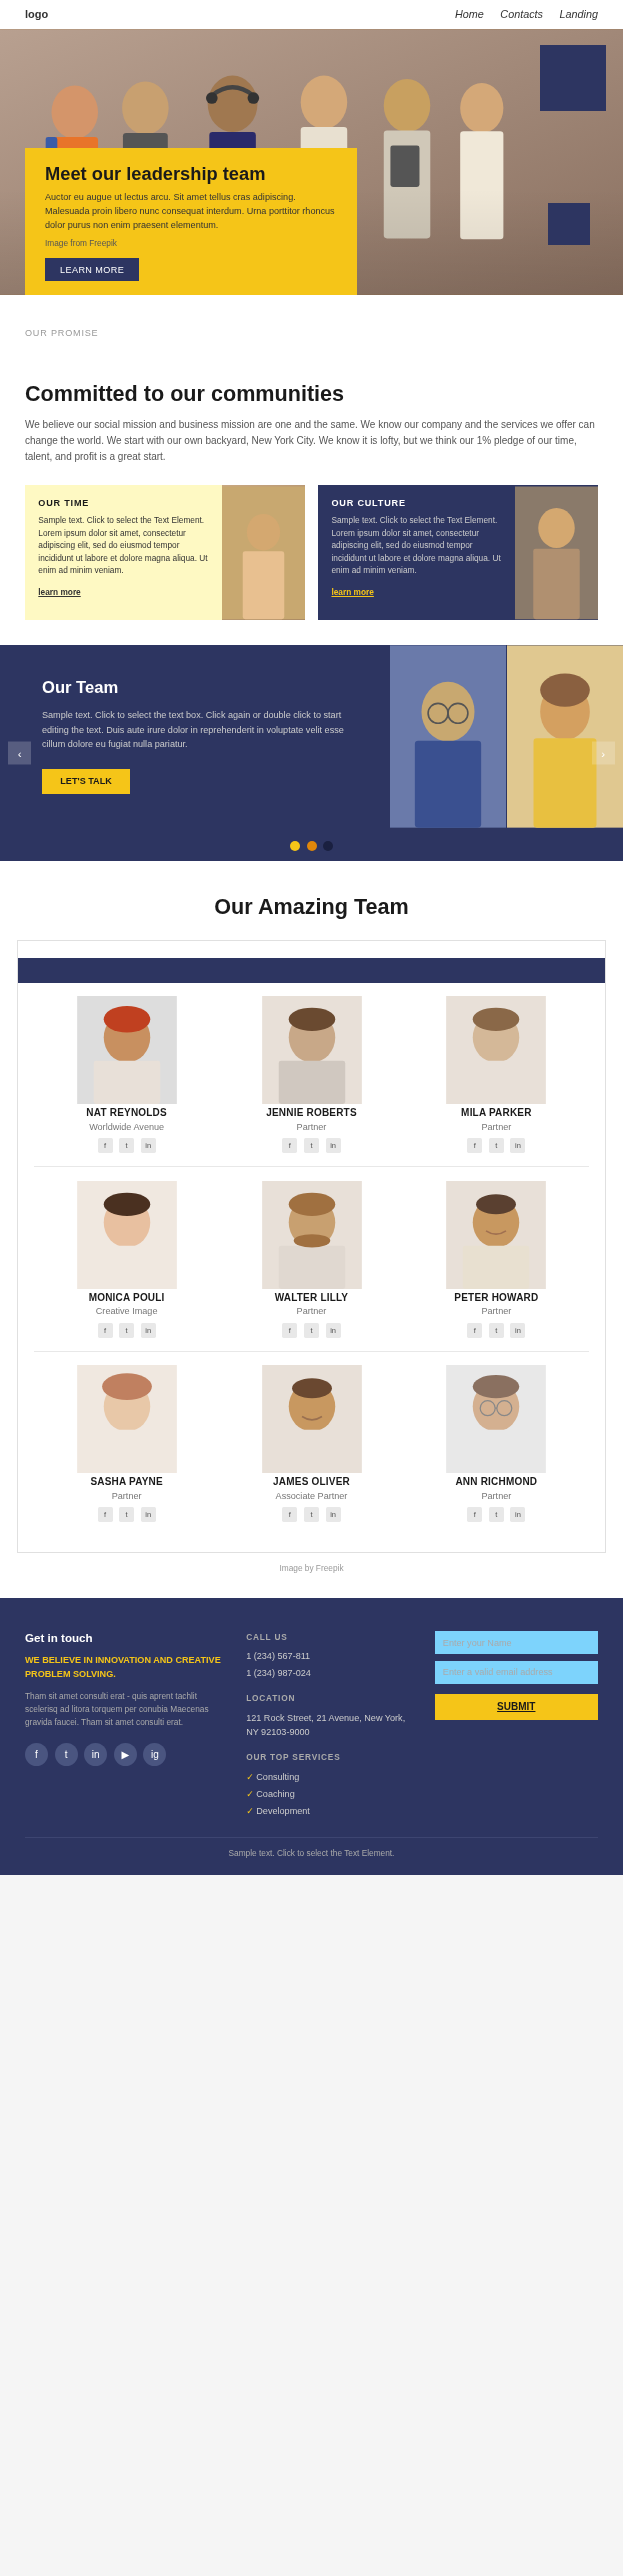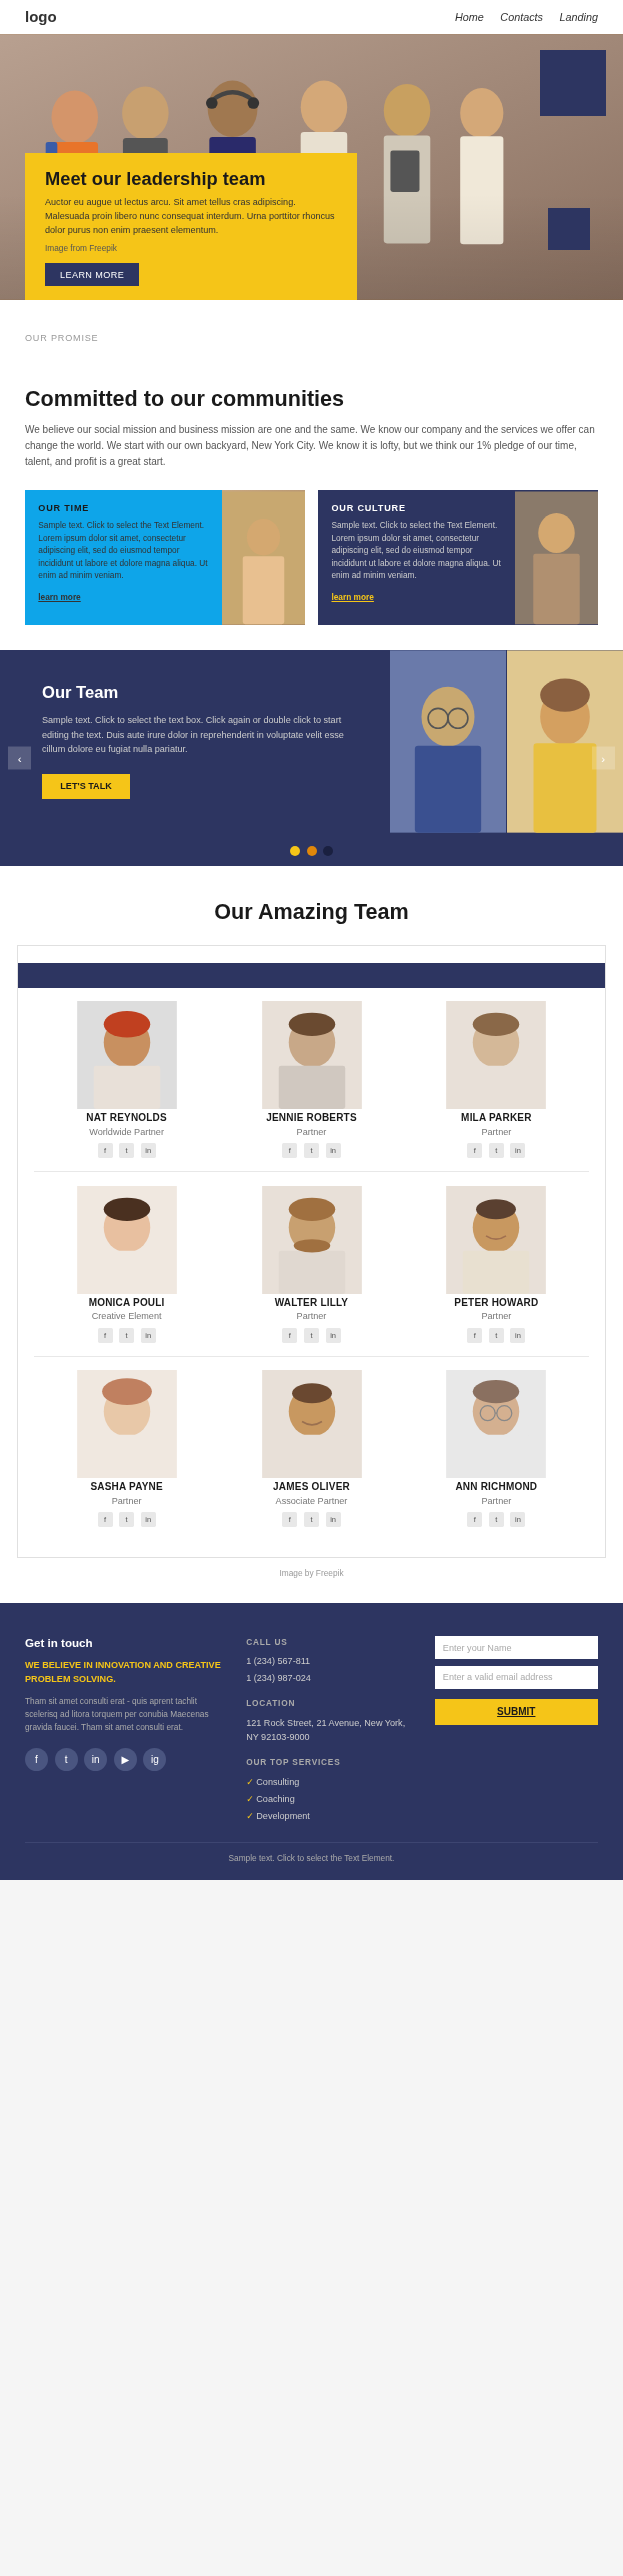--- a/index.html
+++ b/index.html
@@ -24,21 +24,21 @@
     
     .promise-section { background: #fff; padding: 33px 25px 25px; }
     .section-label { font-size: 9.1px; color: #999; letter-spacing: 0.8px; text-transform: uppercase; margin-bottom: 6.6px; }
     .promise-section h2 { font-size: 21.6px; font-weight: bold; color: #1a1a1a; margin-bottom: 10px; margin-top: 43px; }
     .promise-section .intro-text { font-size: 10px; color: #555; line-height: 1.6; margin-bottom: 20px; }
 
     
     .two-cols { display: flex; gap: 13.3px; margin-bottom: 0; }
     .col-card { flex: 1; display: flex; gap: 0; }
     .col-card-content { flex: 1; padding: 13.3px; }
-    .col-card.yellow { background: #0ea5e9; justify-content: center; }
+    .col-card.yellow { background: #fef9c3; justify-content: center; }
     .col-card.dark { background: #2d3561; }
     .col-card h3 { font-size: 9.1px; font-weight: bold; letter-spacing: 0.8px; text-transform: uppercase; margin-bottom: 6.6px; }
     .col-card.yellow h3 { color: #1a1a1a; }
     .col-card.dark h3 { color: #fff; }
     .col-card p { font-size: 8.3px; line-height: 1.5; margin-bottom: 6.6px; }
     .col-card.yellow p { color: #333; }
     .col-card.dark p { color: #ccc; }
     .col-card a.learn { font-size: 8.3px; font-weight: bold; text-decoration: underline; }
     .col-card.yellow a.learn { color: #333; }
     .col-card.dark a.learn { color: #f5c518; }
@@ -82,37 +82,37 @@
     footer { background: #2d3561; padding: 33px 25px 16.6px; color: #fff; }
     .footer-grid { display: grid; grid-template-columns: 1.2fr 1fr 1fr; gap: 25px; margin-bottom: 16.6px; }
     .footer-col h3 { font-size: 11.6px; font-weight: bold; color: #fff; margin-bottom: 10px; }
     .footer-col .tagline { font-size: 9.1px; font-weight: bold; color: #f5c518; text-transform: uppercase; line-height: 1.5; margin-bottom: 8.3px; }
     .footer-col p { font-size: 8.3px; color: #aaa; line-height: 1.6; }
     .footer-col .section-head { font-size: 8.3px; font-weight: bold; color: #aaa; text-transform: uppercase; letter-spacing: 0.8px; margin-bottom: 5px; margin-top: 11.6px; }
     .footer-col .section-head:first-child { margin-top: 0; }
     .footer-col .contact-line { font-size: 9.1px; color: #ccc; margin-bottom: 2.5px; }
     .footer-col .service-line { font-size: 9.1px; color: #ccc; margin-bottom: 2.5px; }
     .footer-col .service-line::before { content: '✓ '; color: #f5c518; }
-    .footer-input { width: 100%; padding: 6.6px 8.3px; font-size: 9.1px; border: none; margin-bottom: 6.6px; background: #ffffff; color: #333; }
+    .footer-input { width: 100%; padding: 6.6px 8.3px; font-size: 9.1px; border: none; margin-bottom: 6.6px; background: #7dd3fc; color: #333; }
     .footer-input::placeholder { color: #aaa; }
     .submit-btn { background: #f5c518; color: #1a1a1a; border: none; padding: 7.5px 25px; font-size: 10px; font-weight: bold; cursor: pointer; width: 100%; margin-top: 3.3px; text-decoration: underline; }
     .footer-social { display: flex; gap: 6.6px; margin-top: 13.3px; }
     .footer-social-icon { width: 23px; height: 23px; border-radius: 50%; background: #4a5580; display: flex; align-items: center; justify-content: center; font-size: 10px; color: #fff; cursor: pointer; }
     .footer-bottom { border-top: 0.8px solid #3d4571; padding-top: 10px; text-align: center; }
     .footer-bottom p { font-size: 8.3px; color: #aaa; }
 
     
     .hero-people-img { width: 100%; height: 100%; position: relative; overflow: hidden; }
     .hero-people-img::after { content: ''; position: absolute; inset: 0; background: linear-gradient(to bottom, rgba(0,0,0,0) 60%, rgba(0,0,0,0.1) 100%); }
   </style>
 </head>
 <body>
 
 <nav>
-  <span style="font-weight:bold;font-size:15px;">logo</span>
+  <span style="font-weight:bold;font-size:11px;">logo</span>
   <div class="nav-links">
     <a href="#">Home</a>
     <a href="#">Contacts</a>
     <a href="#">Landing</a>
   </div>
 </nav>
 
 <section class="hero">
 
   <div class="hero-people-img">
@@ -258,21 +258,21 @@
         <div class="team-member-photo">
           <svg width="100" height="108" viewBox="0 0 120 130" xmlns="http://www.w3.org/2000/svg">
             <rect width="120" height="130" fill="#ddd"></rect>
             <ellipse cx="60" cy="50" rx="28" ry="30" fill="#c89060"></ellipse>
             <rect x="20" y="78" width="80" height="52" fill="#e8e0d8" rx="3"></rect>
 
             <ellipse cx="60" cy="28" rx="28" ry="16" fill="#c04020"></ellipse>
           </svg>
         </div>
         <h4>NAT REYNOLDS</h4>
-        <p class="role">Worldwide Partner</p>
+        <p class="role">Worldwide Avenue</p>
         <div class="social-icons">
           <div class="social-icon">f</div>
           <div class="social-icon">t</div>
           <div class="social-icon">in</div>
         </div>
       </div>
 
       <div class="team-member">
         <div class="team-member-photo">
           <svg width="100" height="108" viewBox="0 0 120 130" xmlns="http://www.w3.org/2000/svg">
@@ -312,21 +312,21 @@
       <div class="team-member">
         <div class="team-member-photo">
           <svg width="100" height="108" viewBox="0 0 120 130" xmlns="http://www.w3.org/2000/svg">
             <rect width="120" height="130" fill="#f0e8e0"></rect>
             <ellipse cx="60" cy="50" rx="28" ry="30" fill="#e8c0a0"></ellipse>
             <rect x="20" y="78" width="80" height="52" fill="#f0e8e0" rx="3"></rect>
             <ellipse cx="60" cy="28" rx="28" ry="14" fill="#4a3020"></ellipse>
           </svg>
         </div>
         <h4>MONICA POULI</h4>
-        <p class="role">Creative Element</p>
+        <p class="role">Creative Image</p>
         <div class="social-icons">
           <div class="social-icon">f</div>
           <div class="social-icon">t</div>
           <div class="social-icon">in</div>
         </div>
       </div>
 
       <div class="team-member">
         <div class="team-member-photo">
           <svg width="100" height="108" viewBox="0 0 120 130" xmlns="http://www.w3.org/2000/svg">

